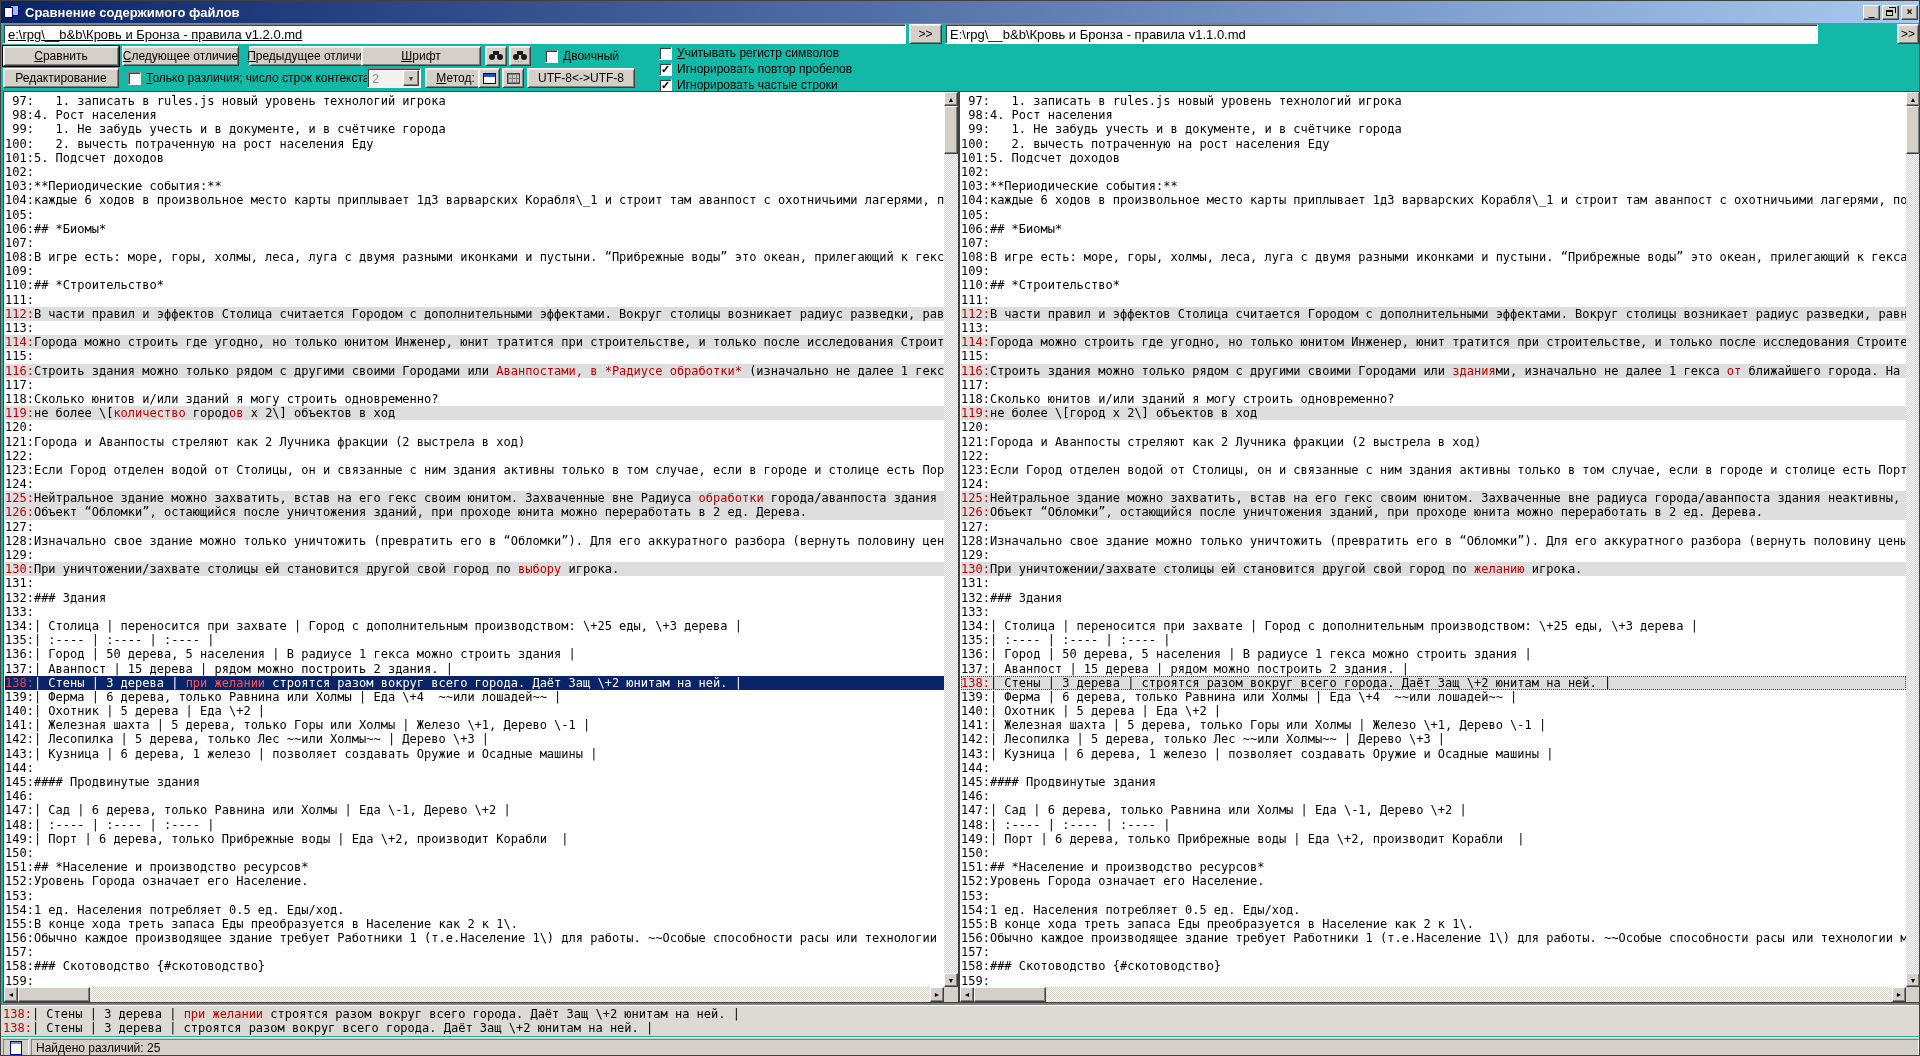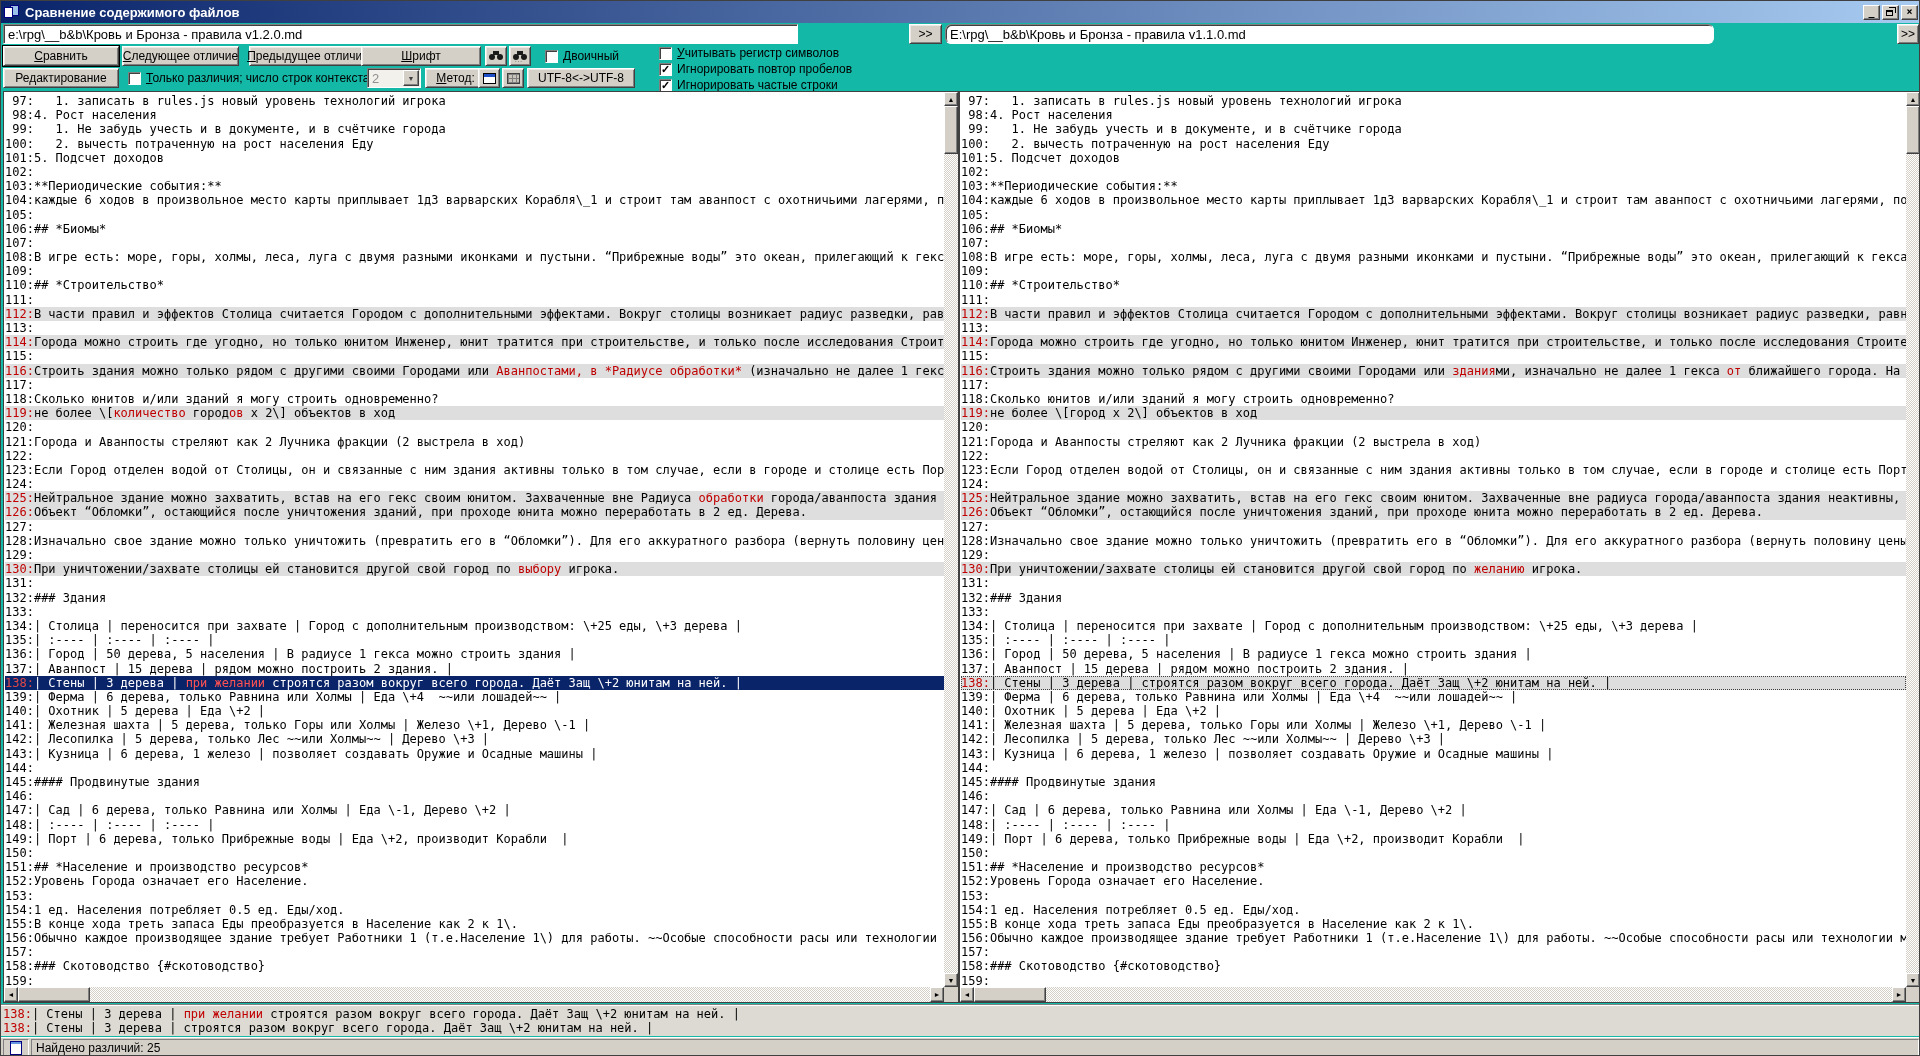--- a/index.html
+++ b/index.html
@@ -112,25 +112,25 @@
     <span class="ttext">Сравнение содержимого файлов</span>
     <span class="winbtns">
       <span class="winbtn">_</span>
       <span class="winbtn">
           <span class="restore-glyph"></span>
         </span>
       <span class="winbtn">×</span>
     </span>
   </div>
 
-  <div class="field" style="left:2px; top:23px; width:795px;">e:\rpg\__b&amp;b\Кровь и Бронза - правила v1.2.0.md</div>
+  <div class="field" style="left:2px; top:23px; width:903px;text-decoration:underline;">e:\rpg\__b&amp;b\Кровь и Бронза - правила v1.2.0.md</div>
   <div class="btn" style="left:908px; top:23px; width:33px;">
       <span>&gt;&gt;</span>
     </div>
-  <div class="field" style="left:944px; top:23px; width:769px;border-radius:6px;">E:\rpg\__b&amp;b\Кровь и Бронза - правила v1.1.0.md</div>
+  <div class="field" style="left:944px; top:23px; width:873px;">E:\rpg\__b&amp;b\Кровь и Бронза - правила v1.1.0.md</div>
   <div class="btn" style="left:1896px; top:23px; width:22px;">
       <span>&gt;&gt;</span>
     </div>
 
   <div class="btn default hk" style="left:2px; top:45px; width:116px;">
       <span class="lbl">Сравнить</span>
     </div>
   <div class="btn hk" style="left:121px; top:45px; width:117px;">
       <span class="lbl">Следующее отличие</span>
     </div>

